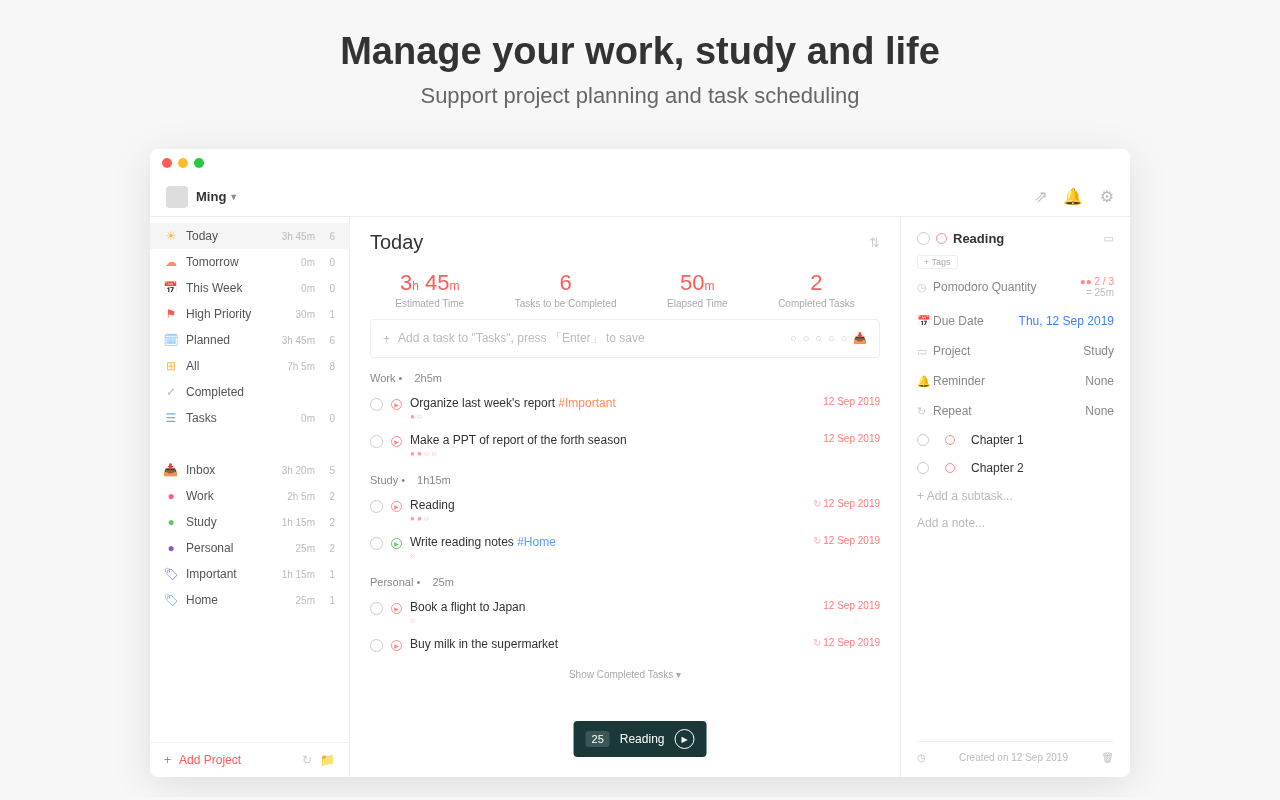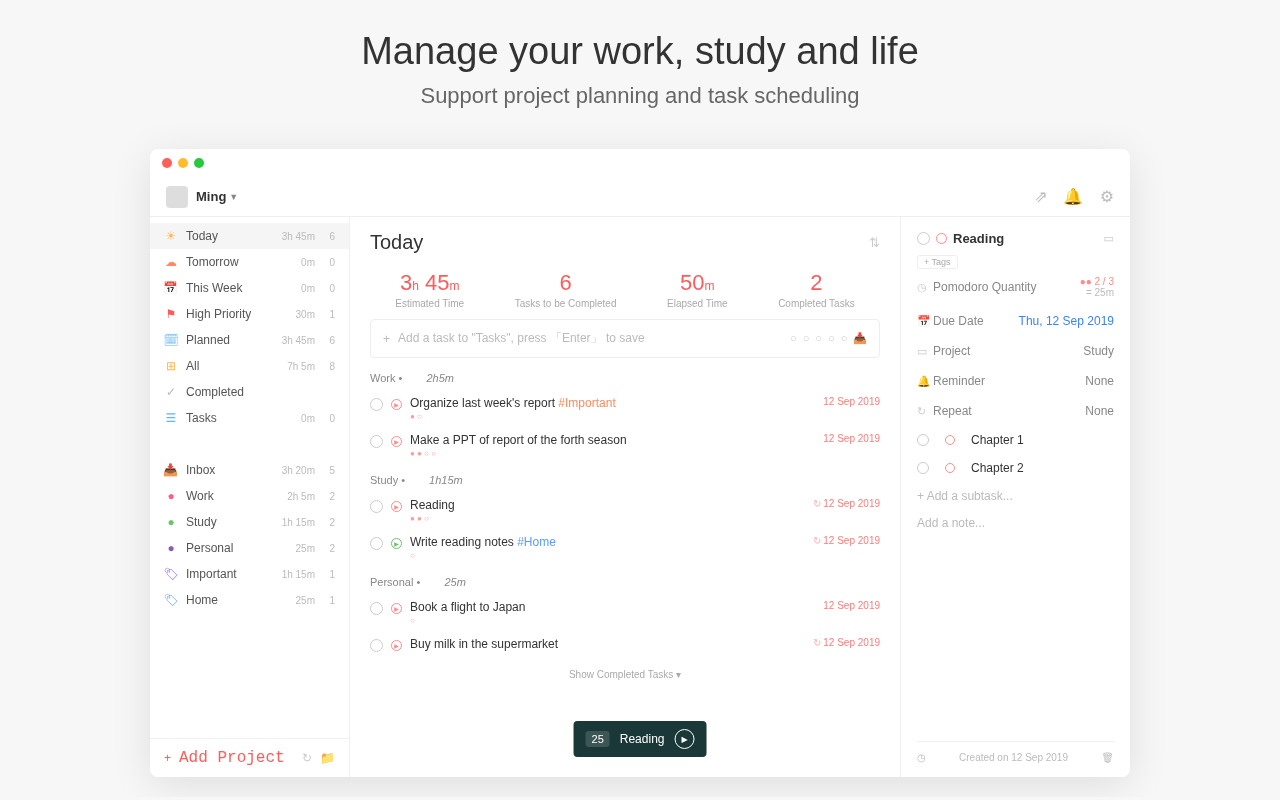--- a/index.html
+++ b/index.html
@@ -1,18 +1,18 @@
 <!DOCTYPE html>
 <html><head>
 <meta charset="utf-8">
 <style>
 * { box-sizing: border-box; margin: 0; padding: 0; }
 body { font-family: -apple-system, BlinkMacSystemFont, "Segoe UI", Arial, sans-serif; background: #f7f7f8; color: #333; }
 .hero { text-align: center; padding: 30px 0 20px; }
-.hero h1 { font-size: 38px; font-weight: 400; color: #333; }
+.hero h1 { font-size: 38px; font-weight: 700; color: #333; }
 .hero p { font-size: 22px; font-weight: 300; color: #666; margin-top: 10px; }
 .window { width: 980px; margin: 20px auto; background: #fff; border-radius: 8px; box-shadow: 0 8px 40px rgba(0,0,0,0.1); overflow: hidden; position: relative; }
 .titlebar { height: 28px; display: flex; align-items: center; padding: 0 12px; gap: 6px; }
 .dot { width: 10px; height: 10px; border-radius: 50%; }
 .dot.r { background: #ff5f56; } .dot.y { background: #ffbd2e; } .dot.g { background: #27c93f; }
 .topbar { height: 40px; display: flex; align-items: center; padding: 0 16px; border-bottom: 1px solid #eee; }
 .avatar { width: 22px; height: 22px; border-radius: 4px; background: #ddd; margin-right: 8px; }
 .username { font-size: 13px; color: #333; font-weight: bold; }
 .caret { font-size: 9px; color: #888; margin-left: 3px; }
 .topbar-right { margin-left: auto; display: flex; gap: 16px; color: #bbb; }
@@ -20,37 +20,37 @@
 .sidebar { width: 200px; border-right: 1px solid #f0f0f0; display: flex; flex-direction: column; font-size: 12px; }
 .sb-list { padding: 6px 0; }
 .sb-item { display: flex; align-items: center; padding: 6px 14px; gap: 8px; cursor: pointer; color: #555; }
 .sb-item.active { background: #f5f5f5; }
 .sb-icon { width: 14px; height: 14px; display: flex; align-items: center; justify-content: center; font-size: 12px; }
 .sb-label { flex: 1; }
 .sb-meta { color: #bbb; font-size: 10px; margin-right: 4px; }
 .sb-count { color: #bbb; font-size: 10px; min-width: 8px; text-align: right; }
 .sb-spacer { height: 14px; }
 .sb-footer { margin-top: auto; padding: 10px 14px; display: flex; align-items: center; gap: 8px; border-top: 1px solid #f0f0f0; }
-.add-project { color: #ff5b5b; font-size: 16px; flex: 1; font-family: Liberation Mono, monospace; }
+.add-project { color: #ff5b5b; font-size: 12px; flex: 1; }
 .main { flex: 1; display: flex; }
 .center { flex: 1; padding: 14px 20px; overflow: hidden; position: relative; }
 .center-head { display: flex; align-items: center; }
 .center-head h2 { font-size: 20px; font-weight: 500; }
 .sort-icon { margin-left: auto; color: #ccc; font-size: 13px; }
 .stats { display: flex; justify-content: space-around; margin: 16px 0 10px; }
 .stat { text-align: center; }
 .stat-val { color: #ff5b5b; font-size: 22px; font-weight: 500; }
 .stat-val .sub { font-size: 12px; font-weight: 400; }
 .stat-label { font-size: 10px; color: #aaa; margin-top: 2px; }
 .add-task { display: flex; align-items: center; padding: 10px 12px; border: 1px solid #eee; border-radius: 4px; color: #bbb; font-size: 12px; margin-bottom: 14px; }
 .add-task .plus { margin-right: 8px; }
 .add-task-icons { margin-left: auto; display: flex; gap: 6px; font-size: 11px; color: #ccc; }
 .add-task-icons .blue { color: #5b9bff; }
 .group-header { font-size: 11px; color: #888; margin: 10px 0 6px; }
-.group-header .dur { margin-left: 21px; font-style: italic; }
+.group-header .dur { margin-left: 9px; }
 .task { display: flex; align-items: flex-start; padding: 6px 0; gap: 8px; }
 .task-check { width: 13px; height: 13px; border: 1.5px solid #ccc; border-radius: 50%; margin-top: 2px; flex-shrink: 0; }
 .task-play { width: 11px; height: 11px; border-radius: 50%; border: 1.5px solid #ff8b8b; display: flex; align-items: center; justify-content: center; font-size: 6px; color: #ff8b8b; margin-top: 3px; flex-shrink: 0; }
 .task-play.green { border-color: #6bc46b; color: #6bc46b; }
 .task-body { flex: 1; font-size: 12px; }
 .task-title { color: #333; }
 .task-tag { color: #ff8b5b; }
 .task-tag.home { color: #5b9bff; }
 .task-dots { font-size: 8px; color: #ff9b9b; margin-top: 2px; }
 .task-date { font-size: 10px; color: #ff7b7b; }

